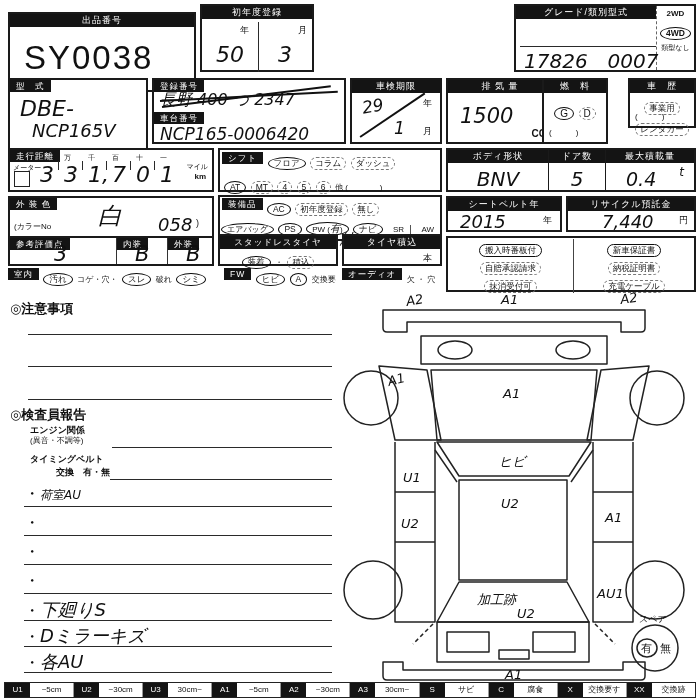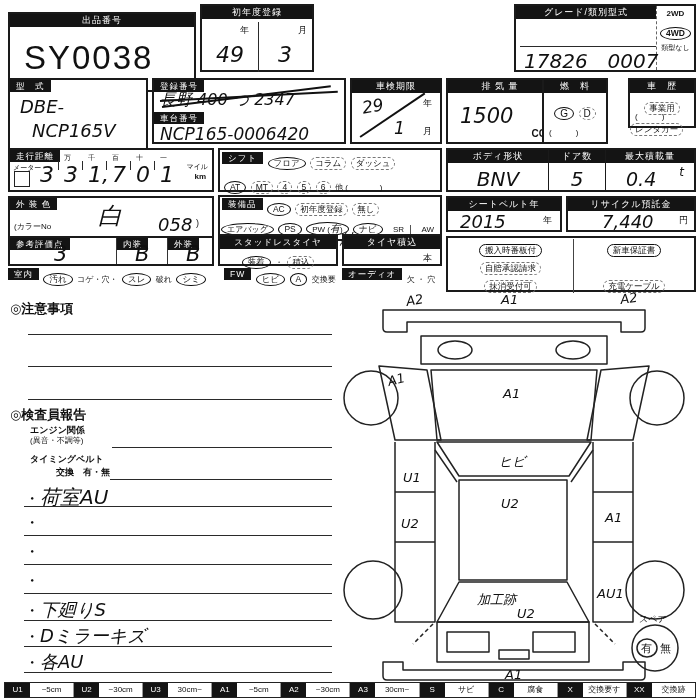--- a/index.html
+++ b/index.html
@@ -32,39 +32,39 @@
   <div class="box" style="left:8px;top:12px;width:188px;height:80px">
     <div class="bkhdr">出品番号</div>
     <div style="font-size:33px;letter-spacing:2px;padding:12px 0 0 14px;">SY0038</div>
   </div>
 
   <div class="box" style="left:200px;top:4px;width:114px;height:68px">
     <div class="bkhdr">初年度登録</div>
     <div class="vline" style="left:56px;top:16px;height:50px"></div>
     <span class="nob f9" style="left:38px;top:18px">年</span>
     <span class="nob f9" style="left:96px;top:18px">月</span>
-    <span class="nob hw" style="left:14px;top:36px;font-size:22px">49</span>
+    <span class="nob hw" style="left:14px;top:36px;font-size:22px">50</span>
     <span class="nob hw" style="left:76px;top:36px;font-size:22px">3</span>
   </div>
 
 
   <div class="box" style="left:514px;top:4px;width:182px;height:68px">
     <div class="bkhdr" style="width:140px">グレード/類別型式</div>
     <div class="nob" style="right:0;top:0;width:38px;height:100%;border-left:1px dashed #666;text-align:center">
       <div class="f8" style="padding-top:3px;font-weight:bold">2WD</div>
       <div style="margin-top:4px"><span class="oval" style="font-weight:bold">4WD</span></div>
       <div class="f7" style="margin-top:4px;line-height:8px;padding:0 4px">類型なし</div>
     </div>
     <div class="line" style="left:4px;top:40px;width:136px"></div>
     <span class="nob hw" style="left:8px;top:42px;font-size:20px">17826　0007</span>
   </div>
 
   <div class="box" style="left:8px;top:78px;width:140px;height:76px">
     <span class="tab">型　式</span>
-    <div class="nob hw" style="left:10px;top:16px;font-size:18px">DBE-</div>
+    <div class="nob hw" style="left:10px;top:16px;font-size:22px">DBE-</div>
     <div class="nob hw" style="left:22px;top:40px;font-size:18px">NCP165V</div>
   </div>
 
   <div class="box" style="left:152px;top:78px;width:194px;height:66px">
     <span class="tab">登録番号</span>
     <div class="nob" style="left:6px;top:10px;width:182px">
       <span class="hw" style="font-size:16px">長野 400 つ 2347</span>
       <div class="strike" style="left:0;top:10px;width:178px;transform:rotate(-3deg)"></div>
       <div class="strike" style="left:2px;top:16px;width:170px;transform:rotate(-7deg)"></div>
     </div>
@@ -92,21 +92,21 @@
     <div style="text-align:center;padding-top:10px">
       <span class="oval" style="font-size:10px">G</span>
       <span class="pill" style="font-size:10px;border-radius:50%">D</span>
     </div>
     <div class="nob f8" style="left:5px;bottom:4px">(　　　)</div>
   </div>
 
   <div class="box" style="left:628px;top:78px;width:68px;height:50px">
     <div class="bkhdr">車　歴</div>
     <div style="text-align:center;padding-top:4px"><span class="pill">事業用</span></div>
-    <div style="padding-top:3px"><span class="pill">レンタカー</span></div>
+    <div style="text-align:center;padding-top:3px"><span class="pill">レンタカー</span></div>
     <div class="nob f8" style="left:5px;bottom:4px">(　　　)</div>
   </div>
 
   <div class="box" style="left:8px;top:148px;width:206px;height:44px">
     <span class="tab">走行距離</span>
     <div class="nob f7" style="left:3px;top:13px">メーター</div>
     <div class="nob" style="left:4px;top:21px;width:16px;height:16px;border:1.5px solid #222"></div>
     <span class="nob f7" style="left:54px;top:3px">万</span>
     <span class="nob f7" style="left:78px;top:3px">千</span>
     <span class="nob f7" style="left:102px;top:3px">百</span>
@@ -231,20 +231,21 @@
     <div class="f9" style="text-align:right;padding:3px 8px 0 0">本</div>
   </div>
 
   <div class="box" style="left:446px;top:236px;width:250px;height:56px">
     <div style="display:flex;height:19px;align-items:center">
       <div style="width:125px;text-align:center;border-right:1px solid #444"><span class="oval" style="border-radius:14px">搬入時番板付</span></div>
       <div style="flex:1;text-align:center"><span class="oval" style="border-radius:14px">新車保証書</span></div>
     </div>
     <div style="display:flex;height:18px;align-items:center">
       <div style="width:125px;text-align:center;border-right:1px solid #444"><span class="pill">自賠承認請求</span></div>
+      <div style="flex:1;text-align:center"><span class="pill">納税証明書</span></div>
     </div>
     <div style="display:flex;height:18px;align-items:flex-start">
       <div style="width:125px;text-align:center;border-right:1px solid #444"><span class="pill">抹消受付可</span></div>
       <div style="flex:1;text-align:center"><span class="pill">充電ケーブル</span></div>
     </div>
   </div>
 
   <div class="nob" style="left:8px;top:268px;width:206px;white-space:nowrap">
     <span class="tab">室内</span>
     <span class="oval">汚れ</span>
@@ -272,21 +273,21 @@
   <div class="line" style="left:28px;top:399px;width:304px"></div>
 
   <div class="nob" style="left:10px;top:406px;font-size:13px;font-weight:bold">◎検査員報告</div>
   <div class="nob f9" style="left:30px;top:424px;font-weight:bold">エンジン関係</div>
   <div class="nob f8" style="left:30px;top:435px">(異音・不調等)</div>
   <div class="line" style="left:112px;top:447px;width:220px"></div>
   <div class="nob f9" style="left:30px;top:453px;font-weight:bold">タイミングベルト</div>
   <div class="nob f9" style="left:56px;top:466px;font-weight:bold">交換　有・無</div>
   <div class="line" style="left:110px;top:479px;width:222px"></div>
 
-  <div class="nob" style="left:24px;top:484px;font-size:16px"><span>・</span><span class="hw" style="font-size:20px">荷室AU</span></div>
+  <div class="nob" style="left:24px;top:484px;font-size:16px"><span>・</span><span class="hw" style="font-size:12px">荷室AU</span></div>
   <div class="line" style="left:24px;top:506px;width:308px"></div>
   <div class="nob" style="left:24px;top:513px;font-size:16px"><span>・</span><span class="hw"></span></div>
   <div class="line" style="left:24px;top:535px;width:308px"></div>
   <div class="nob" style="left:24px;top:542px;font-size:16px"><span>・</span><span class="hw"></span></div>
   <div class="line" style="left:24px;top:564px;width:308px"></div>
   <div class="nob" style="left:24px;top:571px;font-size:16px"><span>・</span><span class="hw"></span></div>
   <div class="line" style="left:24px;top:593px;width:308px"></div>
   <div class="nob" style="left:24px;top:598px;font-size:16px"><span>・</span><span class="hw" style="font-size:18px">下廻りS</span></div>
   <div class="line" style="left:24px;top:620px;width:308px"></div>
   <div class="nob" style="left:24px;top:624px;font-size:16px"><span>・</span><span class="hw" style="font-size:18px">Dミラーキズ</span></div>

